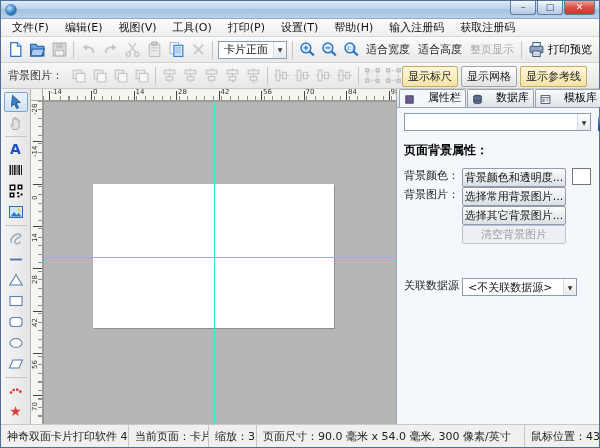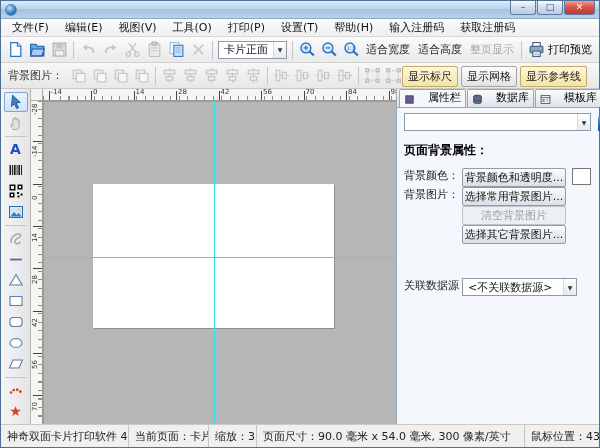--- a/index.html
+++ b/index.html
@@ -621,25 +621,25 @@
             <span class="plabel">背景颜色：</span>
             <div class="pbtn">背景颜色和透明度...</div>
             <div class="swatch"></div>
           </div>
           <div class="prow">
             <span class="plabel">背景图片：</span>
             <div class="pbtn">选择常用背景图片...</div>
           </div>
           <div class="prow">
             <span class="plabel"></span>
-            <div class="pbtn disabled">清空背景图片</div>
+            <div class="pbtn">选择其它背景图片...</div>
           </div>
           <div class="prow">
             <span class="plabel"></span>
-            <div class="pbtn">选择其它背景图片...</div>
+            <div class="pbtn disabled">清空背景图片</div>
           </div>
           <div class="prow ds-row">
             <span class="plabel">关联数据源：</span>
             <div class="obj-dd" style="width:115px">
               <span class="cb-text">&lt;不关联数据源&gt;</span>
               <span class="cb-arrow">▼</span>
             </div>
           </div>
         </div>
         <div class="thumb-header">缩览图</div>

